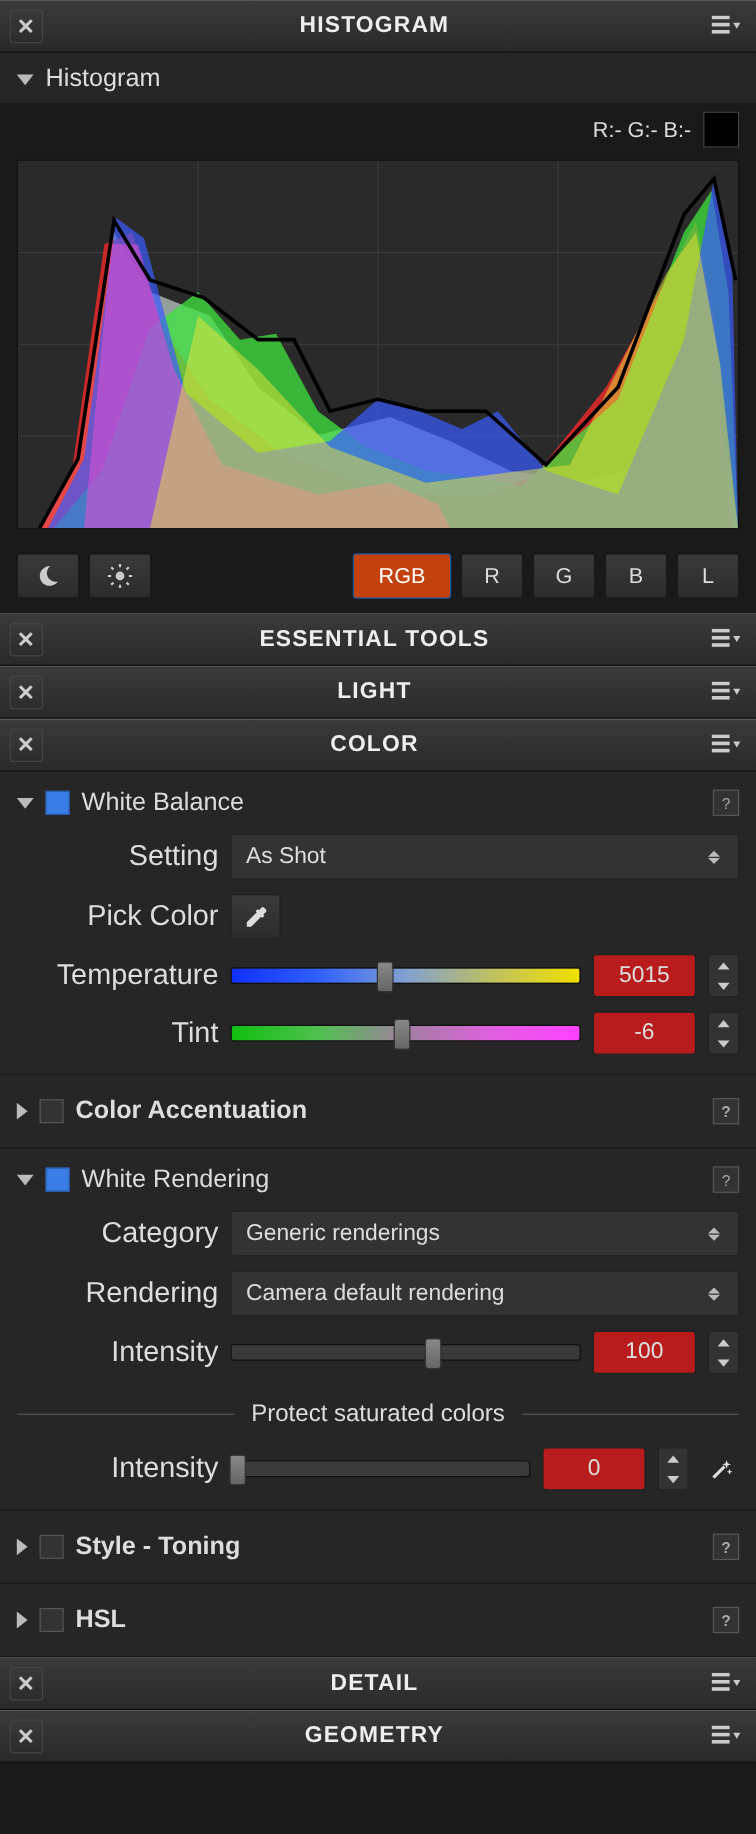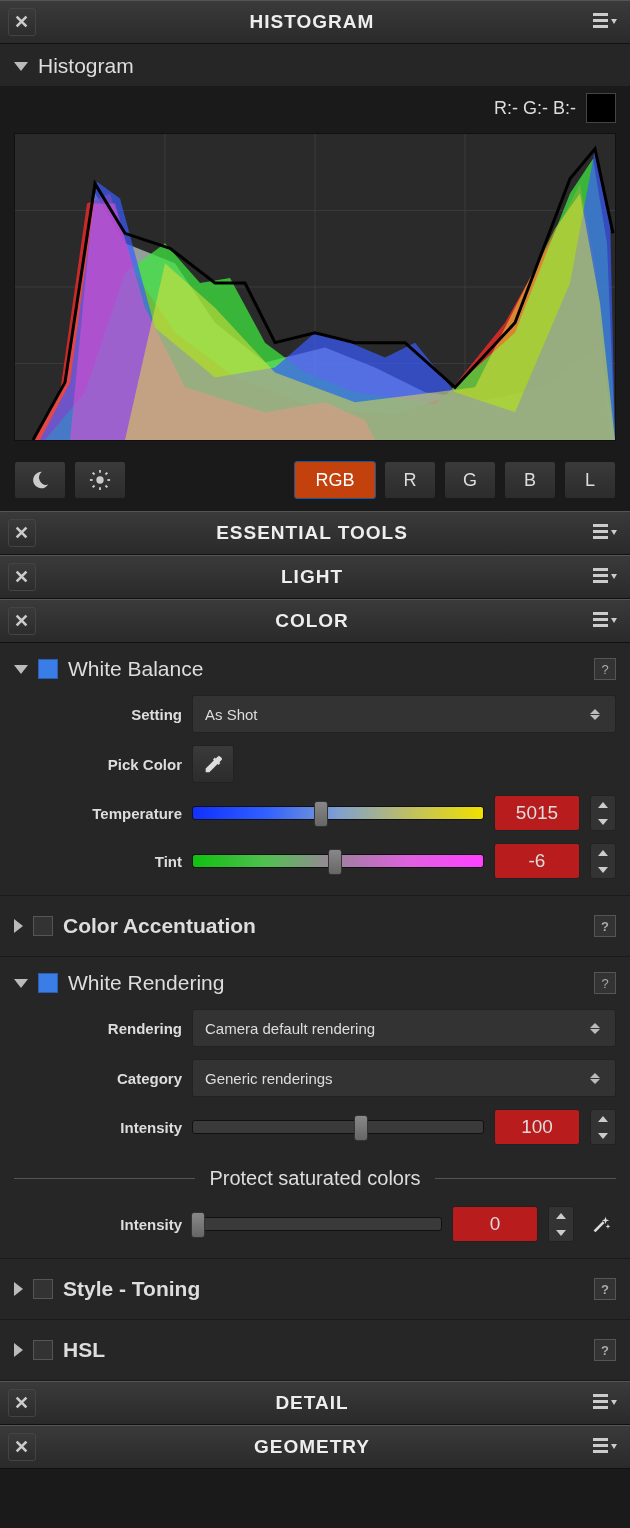--- a/index.html
+++ b/index.html
@@ -121,27 +121,27 @@
     display:flex; align-items:center; justify-content:center;
     cursor:pointer;
   }
   .ch-btn.wide { width: 82px; }
   .ch-btn.active { background:#c2410c; border-color:#1557a0; color:#fff; }
   .ctrl-row {
     display:flex; align-items:center; gap:10px;
     padding: 6px 0;
   }
   .ctrl-label {
-    width: 168px; text-align:right; font-size:15px; color:#ddd;font-weight:bold;
+    width: 168px; text-align:right; font-size:24px; color:#ddd;
   }
   .select {
     flex:1; height:38px;
     background:#333; border:1px solid #222; border-radius:3px;
     color:#ddd; display:flex; align-items:center; padding:0 12px;
-    justify-content:space-between; cursor:pointer; font-size:15px;gap:28px;
+    justify-content:space-between; cursor:pointer; font-size:19px;gap:28px;
   }
   .updown { width:16px; display:flex; flex-direction:column; gap:1px; align-items:center;}
   .updown span { display:block; width:0;height:0;border-left:5px solid transparent;border-right:5px solid transparent;}
   .updown .u { border-bottom:5px solid #bbb;}
   .updown .d { border-top:5px solid #bbb;}
   .tool-btn {
     width:42px; height:38px;
     background:linear-gradient(#3a3a3a,#2c2c2c);
     border:1px solid #222; border-radius:3px;
     display:flex; align-items:center; justify-content:center;
@@ -383,34 +383,34 @@
 
 <div class="section">
   <div class="section-hdr">
     <div class="tri"></div>
     <span class="chk blue"></span>
     <span>White Rendering</span>
     <div class="help-btn">?</div>
   </div>
 
   <div class="ctrl-row">
+    <div class="ctrl-label">Category</div>
+    <div class="select">
+      <span>Generic renderings</span>
+      <div class="updown">
+          <span class="u"></span>
+          <span class="d"></span>
+        </div>
+    </div>
+  </div>
+
+  <div class="ctrl-row">
     <div class="ctrl-label">Rendering</div>
     <div class="select">
       <span>Camera default rendering</span>
-      <div class="updown">
-          <span class="u"></span>
-          <span class="d"></span>
-        </div>
-    </div>
-  </div>
-
-  <div class="ctrl-row">
-    <div class="ctrl-label">Category</div>
-    <div class="select">
-      <span>Generic renderings</span>
       <div class="updown">
           <span class="u"></span>
           <span class="d"></span>
         </div>
     </div>
   </div>
 
   <div class="ctrl-row">
     <div class="ctrl-label">Intensity</div>
     <div class="slider-track plain">

